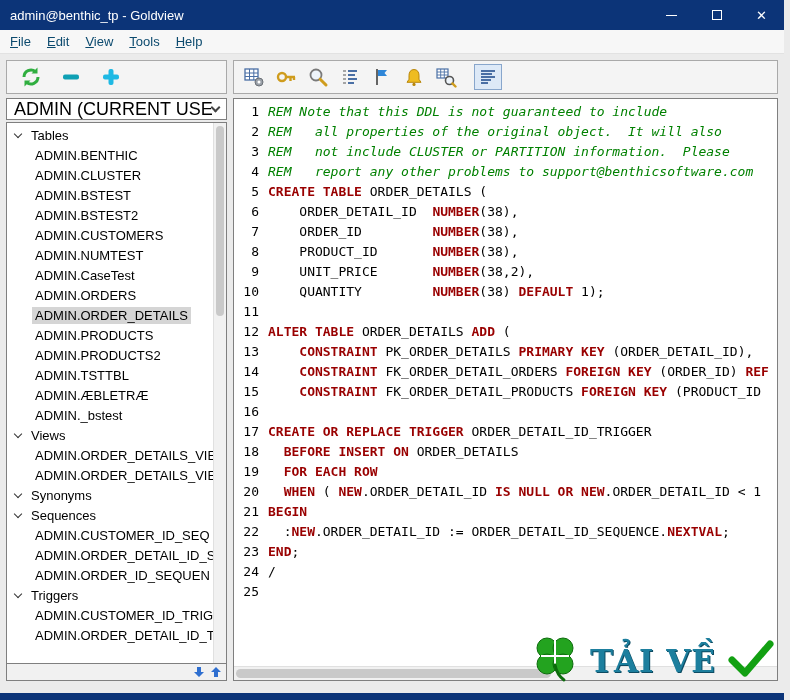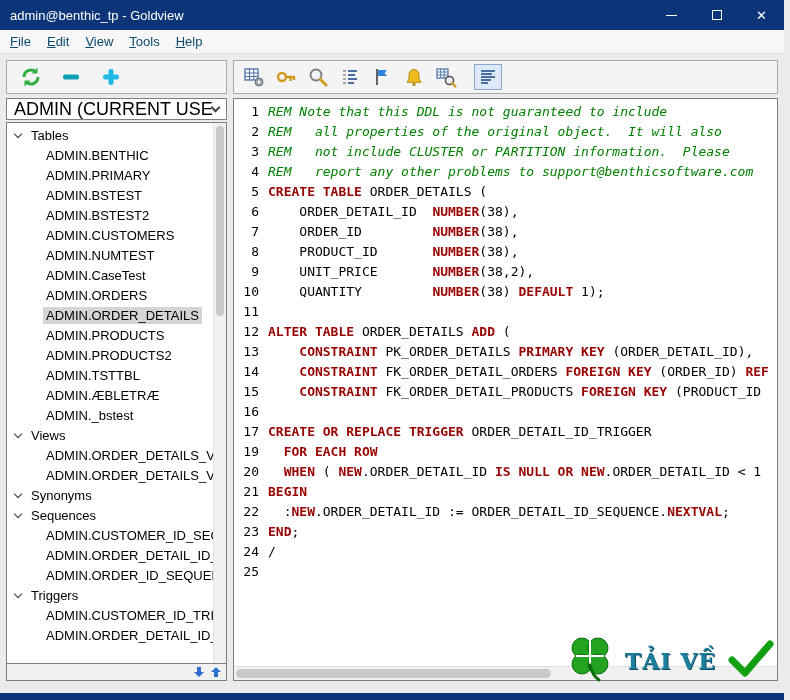--- a/index.html
+++ b/index.html
@@ -47,21 +47,21 @@
   .schema-combo{height:22px;border:1px solid var(--box-border);background:#fff;display:flex;align-items:center;padding:0 7px;font-size:18px;flex:none;cursor:pointer;}
   .schema-combo .combo-label{flex:1;white-space:nowrap;overflow:hidden;}
   .chev{width:7px;height:7px;border:0 solid #444;border-left-width:2px;border-bottom-width:2px;transform:rotate(-45deg);display:inline-block;margin-top:-4px;}
 
   
   .tree-wrap{flex:1;border:1px solid var(--box-border);background:#fff;display:flex;overflow:hidden;margin-top:2px;}
   .tree{flex:1;overflow:hidden;padding-top:2px;min-width:0;}
   .tree-row{height:20px;display:flex;align-items:center;font-size:13px;white-space:nowrap;overflow:hidden;color:#000;cursor:default;}
   .tree-row.group{padding-left:8px;gap:7px;}
   .tree-chev{width:6px;height:6px;border:0 solid #333;border-left-width:1.5px;border-bottom-width:1.5px;transform:rotate(-45deg);flex:none;margin-top:-3px;}
-  .tree-row.item{padding-left:36px;}
+  .tree-row.item{padding-left:25px;}
   .tree-row .lbl{padding:1px 3px;}
   .tree-row.selected .lbl{background:#d5d5d5;}
   .tree-scrollbar{width:13px;background:#f1f1f1;border-left:1px solid #e0e0e0;position:relative;flex:none;cursor:pointer;}
   .tree-scrollbar .thumb{position:absolute;left:2px;right:2px;top:3px;height:190px;background:#c9c9c9;border-radius:5px;}
   .lp-bottom{height:17px;border:1px solid var(--box-border);border-top:0;background:#f1f1f1;display:flex;align-items:center;justify-content:flex-end;gap:3px;padding-right:3px;flex:none;}
   .nav-arrow{display:flex;align-items:center;justify-content:center;width:14px;height:13px;background:none;border:none;cursor:pointer;padding:0;}
 
   
   .editor{flex:1;border:1px solid var(--box-border);background:#fff;display:flex;flex-direction:column;overflow:hidden;font-family:"DejaVu Sans Mono","Liberation Mono",monospace;font-size:13px;}
   .code{flex:1;overflow:hidden;padding-top:3px;}
@@ -73,21 +73,21 @@
   .seg-p{color:var(--plain);}
   .hscroll{height:14px;background:#f1f1f1;border-top:1px solid #e0e0e0;position:relative;flex:none;cursor:pointer;}
   .hscroll .thumb{position:absolute;top:2px;bottom:2px;left:2px;width:58%;background:#c9c9c9;border-radius:5px;}
 
   .bottom-strip{position:absolute;left:0;right:0;bottom:0;height:7px;background:var(--titlebar);}
 
   
   .watermark{position:absolute;right:10px;bottom:13px;display:flex;align-items:center;gap:12px;pointer-events:none;}
   .wm-clover{color:var(--wm-clover);}
   .wm-check{color:var(--wm-check);}
-  .wm-text{font-family:"DejaVu Serif",serif;font-weight:bold;font-size:22px;color:var(--wm-text);letter-spacing:1px;text-shadow:1px 1px 0 #0d4c63;}
+  .wm-text{font-family:"DejaVu Serif",serif;font-weight:bold;font-size:31px;color:var(--wm-text);letter-spacing:1px;text-shadow:1px 1px 0 #0d4c63;}
 </style>
 </head>
 <body>
 
 <div class="window">
 
   <div class="titlebar">
     <span class="title">admin@benthic_tp - Goldview</span>
     <div class="win-btns">
       <div class="win-btn">
@@ -143,21 +143,21 @@
       <div class="tree-wrap">
         <div class="tree">
             <div class="tree-row group">
               <span class="tree-chev"></span>
               <span class="lbl">Tables</span>
             </div>
             <div class="tree-row item">
               <span class="lbl">ADMIN.BENTHIC</span>
             </div>
             <div class="tree-row item">
-              <span class="lbl">ADMIN.PRIMARY</span>
+              <span class="lbl">ADMIN.CLUSTER</span>
             </div>
             <div class="tree-row item">
               <span class="lbl">ADMIN.BSTEST</span>
             </div>
             <div class="tree-row item">
               <span class="lbl">ADMIN.BSTEST2</span>
             </div>
             <div class="tree-row item">
               <span class="lbl">ADMIN.CUSTOMERS</span>
             </div>
@@ -312,20 +312,21 @@
             <div class="code-row"><span class="lnum">8</span><span class="ltext"><span class="seg-p">    PRODUCT_ID       </span><span class="seg-k">NUMBER</span><span class="seg-p">(38),</span></span></div>
             <div class="code-row"><span class="lnum">9</span><span class="ltext"><span class="seg-p">    UNIT_PRICE       </span><span class="seg-k">NUMBER</span><span class="seg-p">(38,2),</span></span></div>
             <div class="code-row"><span class="lnum">10</span><span class="ltext"><span class="seg-p">    QUANTITY         </span><span class="seg-k">NUMBER</span><span class="seg-p">(38) </span><span class="seg-k">DEFAULT</span><span class="seg-p"> 1);</span></span></div>
             <div class="code-row"><span class="lnum">11</span><span class="ltext"></span></div>
             <div class="code-row"><span class="lnum">12</span><span class="ltext"><span class="seg-k">ALTER TABLE</span><span class="seg-p"> ORDER_DETAILS </span><span class="seg-k">ADD</span><span class="seg-p"> (</span></span></div>
             <div class="code-row"><span class="lnum">13</span><span class="ltext"><span class="seg-p">    </span><span class="seg-k">CONSTRAINT</span><span class="seg-p"> PK_ORDER_DETAILS </span><span class="seg-k">PRIMARY KEY</span><span class="seg-p"> (ORDER_DETAIL_ID),</span></span></div>
             <div class="code-row"><span class="lnum">14</span><span class="ltext"><span class="seg-p">    </span><span class="seg-k">CONSTRAINT</span><span class="seg-p"> FK_ORDER_DETAIL_ORDERS </span><span class="seg-k">FOREIGN KEY</span><span class="seg-p"> (ORDER_ID) </span><span class="seg-k">REF</span></span></div>
             <div class="code-row"><span class="lnum">15</span><span class="ltext"><span class="seg-p">    </span><span class="seg-k">CONSTRAINT</span><span class="seg-p"> FK_ORDER_DETAIL_PRODUCTS </span><span class="seg-k">FOREIGN KEY</span><span class="seg-p"> (PRODUCT_ID</span></span></div>
             <div class="code-row"><span class="lnum">16</span><span class="ltext"></span></div>
             <div class="code-row"><span class="lnum">17</span><span class="ltext"><span class="seg-k">CREATE OR REPLACE TRIGGER</span><span class="seg-p"> ORDER_DETAIL_ID_TRIGGER</span></span></div>
+            <div class="code-row"><span class="lnum">18</span><span class="ltext"><span class="seg-p">  </span><span class="seg-k">BEFORE INSERT ON</span><span class="seg-p"> ORDER_DETAILS</span></span></div>
             <div class="code-row"><span class="lnum">19</span><span class="ltext"><span class="seg-p">  </span><span class="seg-k">FOR EACH ROW</span></span></div>
             <div class="code-row"><span class="lnum">20</span><span class="ltext"><span class="seg-p">  </span><span class="seg-k">WHEN</span><span class="seg-p"> ( </span><span class="seg-k">NEW</span><span class="seg-p">.ORDER_DETAIL_ID </span><span class="seg-k">IS NULL OR</span><span class="seg-p"> </span><span class="seg-k">NEW</span><span class="seg-p">.ORDER_DETAIL_ID &lt; 1</span></span></div>
             <div class="code-row"><span class="lnum">21</span><span class="ltext"><span class="seg-k">BEGIN</span></span></div>
             <div class="code-row"><span class="lnum">22</span><span class="ltext"><span class="seg-p">  :</span><span class="seg-k">NEW</span><span class="seg-p">.ORDER_DETAIL_ID := ORDER_DETAIL_ID_SEQUENCE.</span><span class="seg-k">NEXTVAL</span><span class="seg-p">;</span></span></div>
             <div class="code-row"><span class="lnum">23</span><span class="ltext"><span class="seg-k">END</span><span class="seg-p">;</span></span></div>
             <div class="code-row"><span class="lnum">24</span><span class="ltext"><span class="seg-p">/</span></span></div>
             <div class="code-row"><span class="lnum">25</span><span class="ltext"></span></div>
           </div>
         <div class="hscroll">
           <div class="thumb"></div>

